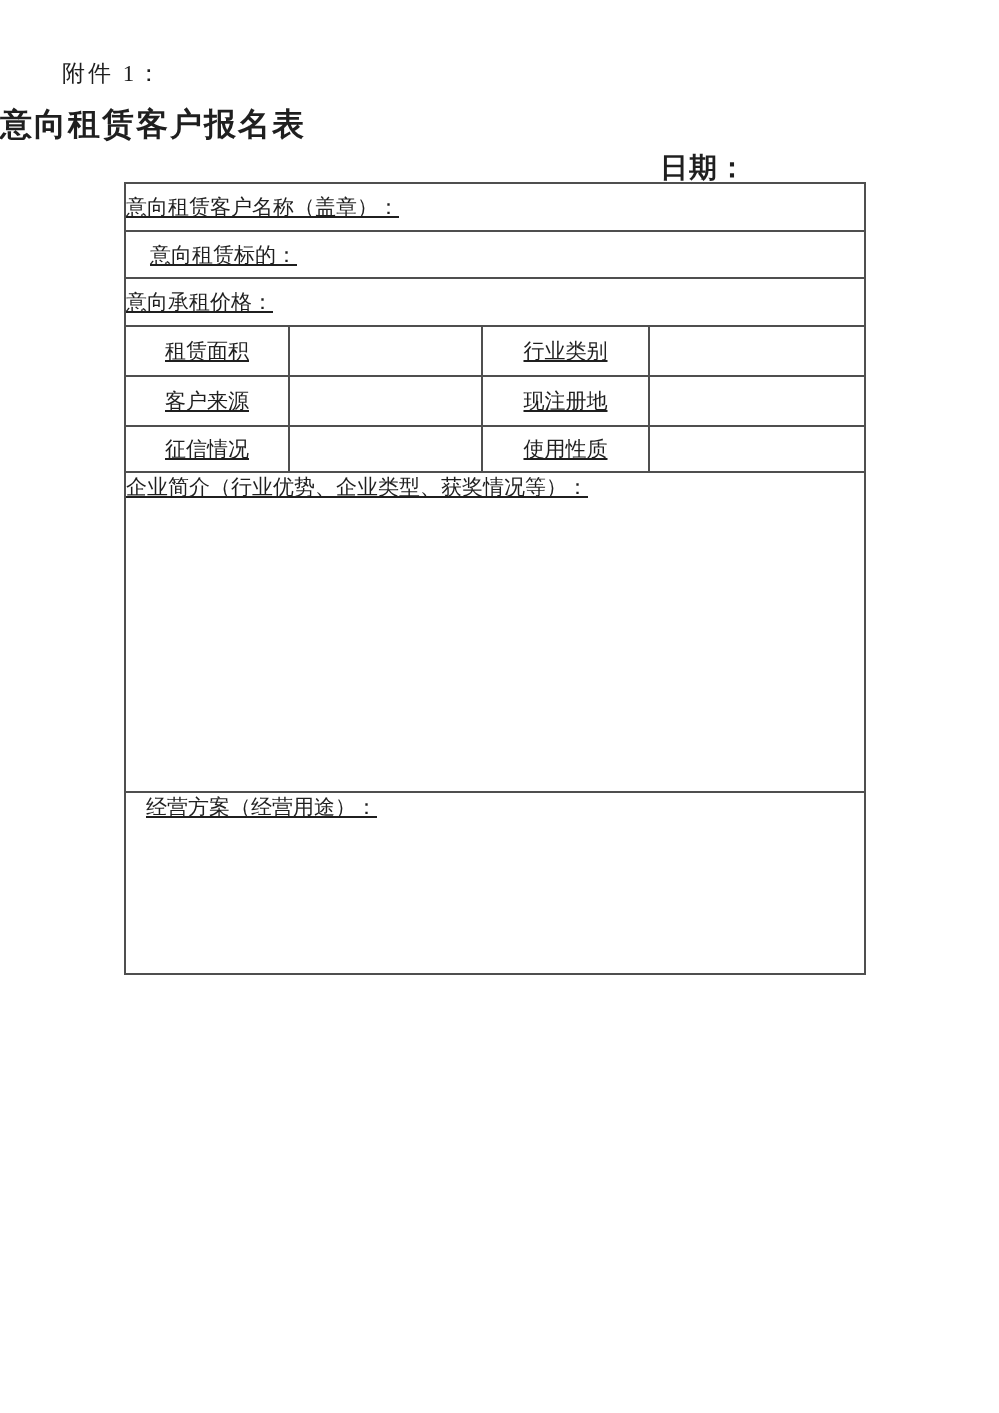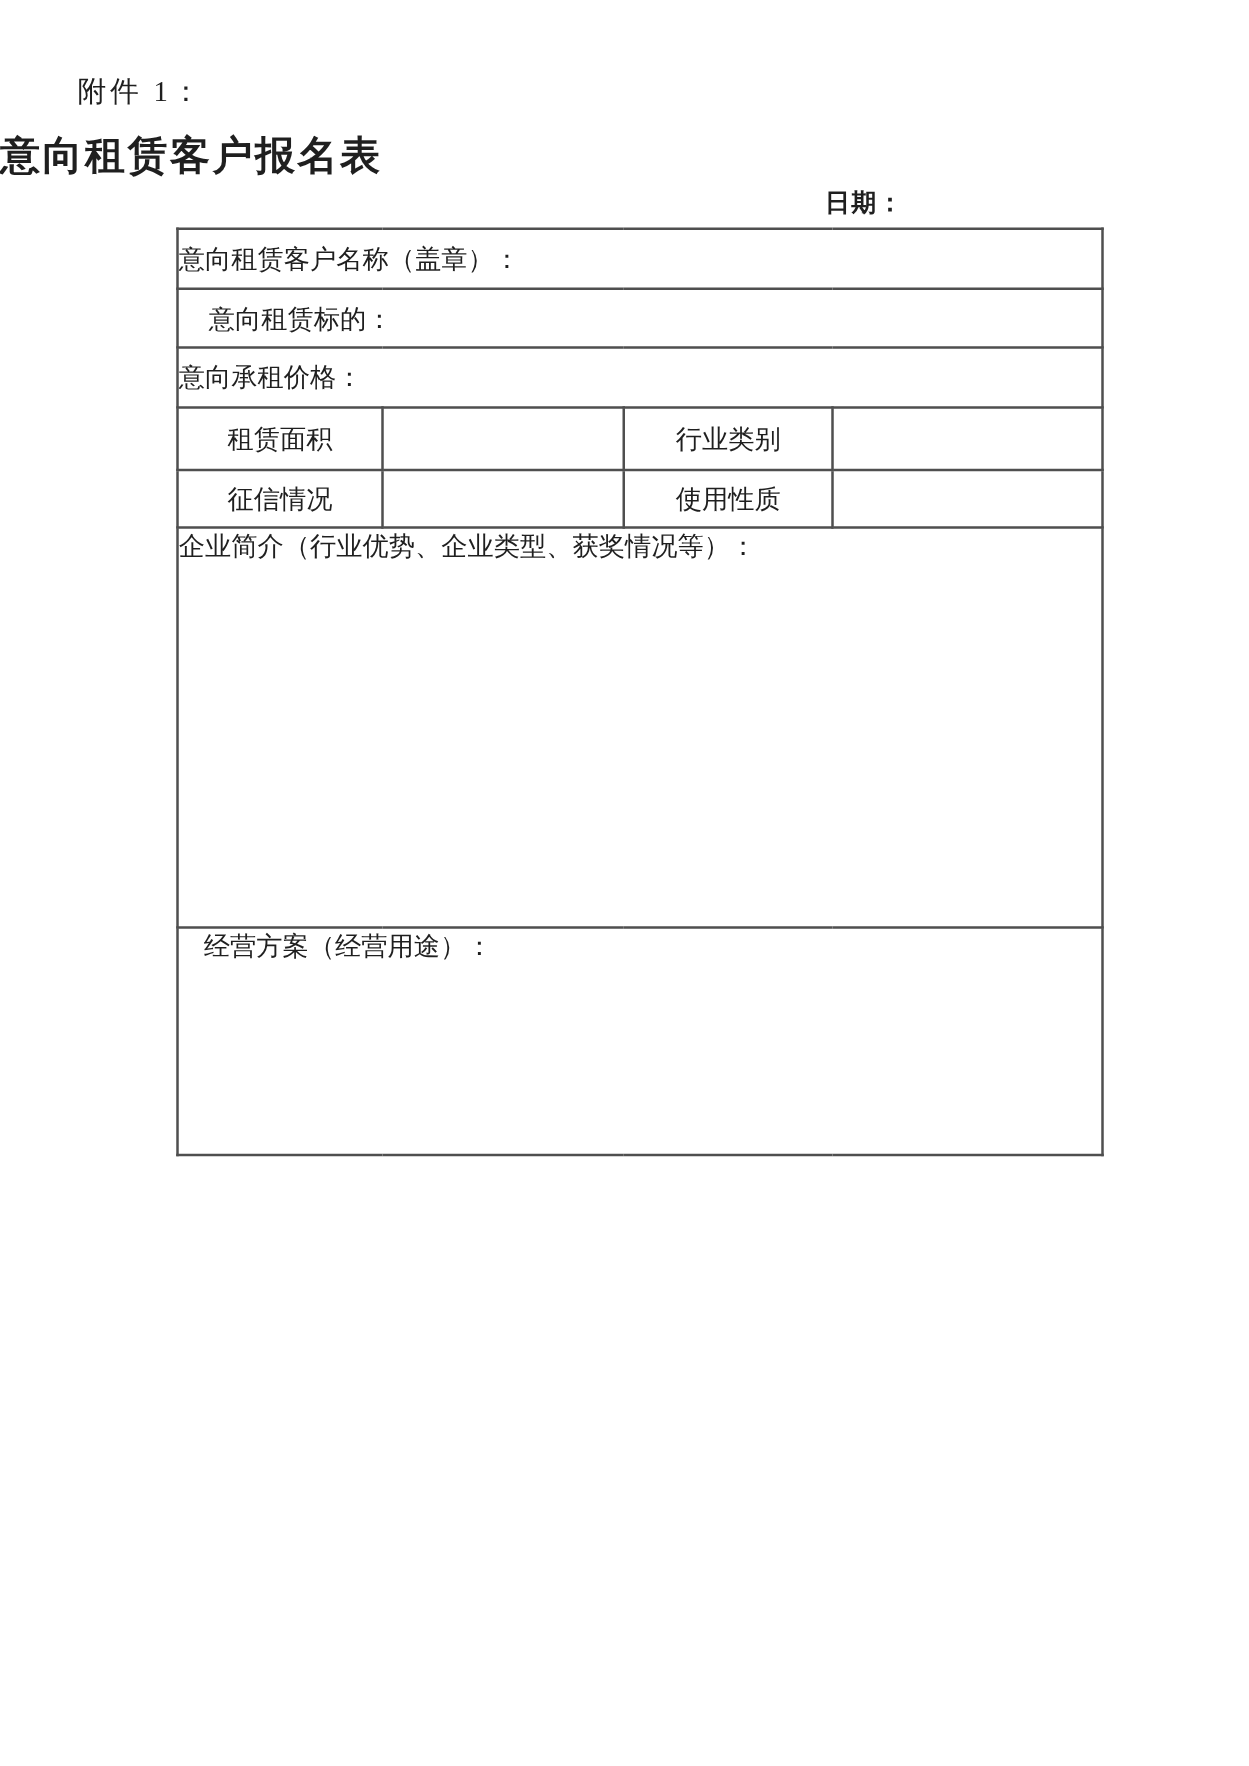--- a/index.html
+++ b/index.html
@@ -28,31 +28,32 @@
     width: 999px;
     text-align: left;
     font-size: 32px;
     font-weight: bold;
     letter-spacing: 2px;
   }
   .date-label {
     position: absolute;
     left: 660px;
     top: 149px;
-    font-size: 20px;
+    font-size: 28px;
     font-weight: bold;
     letter-spacing: 1px;
   }
   table.form {
     position: absolute;
-    left: 141px;
+    left: 124px;
     top: 182px;
     width: 740px;
     border-collapse: collapse;
     table-layout: fixed;
+    text-decoration: underline;
   }
   table.form td {
     border: 2px solid #4f4f4f;
     font-size: 21px;
     padding: 0;
     overflow: hidden;
   }
   td.full-row {
     padding-left: 14px;
     vertical-align: middle;
@@ -108,20 +109,26 @@
     <td class="full-row" colspan="4">意向承租价格：</td>
   </tr>
 
   <tr class="r-grid-1">
     <td class="grid-label">租赁面积</td>
     <td class="grid-value"></td>
     <td class="grid-label">行业类别</td>
     <td class="grid-value"></td>
   </tr>
 
+  <tr class="r-grid-2">
+    <td class="grid-label">客户来源</td>
+    <td class="grid-value"></td>
+    <td class="grid-label">现注册地</td>
+    <td class="grid-value"></td>
+  </tr>
 
   <tr class="r-grid-3">
     <td class="grid-label">征信情况</td>
     <td class="grid-value"></td>
     <td class="grid-label">使用性质</td>
     <td class="grid-value"></td>
   </tr>
 
 
   <tr class="r-area-1">

